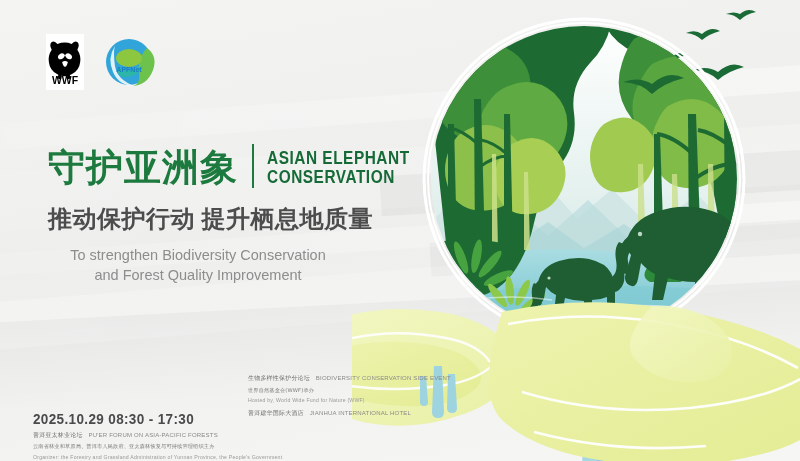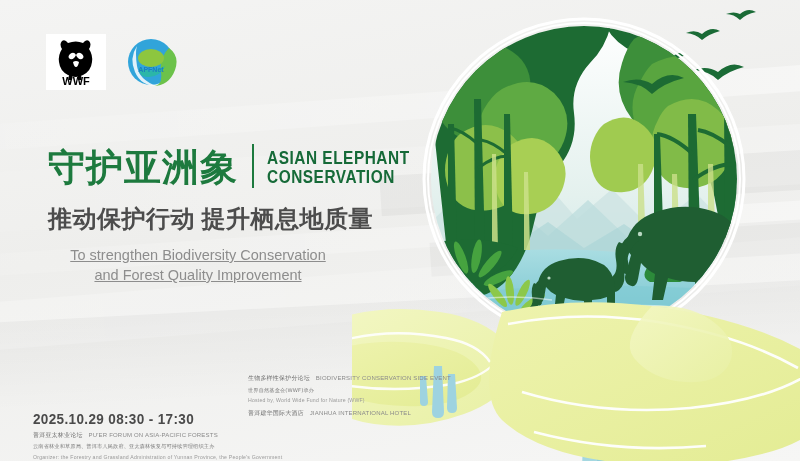--- a/index.html
+++ b/index.html
@@ -25,21 +25,21 @@
        background:linear-gradient(90deg,rgba(255,255,255,.5),rgba(255,255,255,.2));}
   .bgshadow{position:absolute;left:-100px;top:300px;width:1050px;height:90px;
        transform:rotate(-3deg);background:linear-gradient(180deg,rgba(0,0,0,.035),rgba(0,0,0,0));}
   .bgdark{position:absolute;left:380px;top:160px;width:520px;height:40px;
        transform:rotate(-3.6deg);background:rgba(0,0,0,.035);}
   .bgdark2{position:absolute;left:430px;top:228px;width:470px;height:34px;
        transform:rotate(-3.6deg);background:rgba(0,0,0,.03);}
 
   
   #logos{position:absolute;left:46px;top:34px;display:flex;align-items:center;gap:18px;z-index:20;}
-  .wwf-box{width:60px;height:56px;background:#ffffff;display:flex;align-items:center;justify-content:center;}
+  .wwf-box{width:38px;height:56px;background:#ffffff;display:flex;align-items:center;justify-content:center;}
   .apf-box{width:54px;height:54px;display:flex;align-items:center;justify-content:center;}
 
   
   #textblock{position:absolute;left:48px;top:140px;z-index:25;}
   .title-row{display:flex;align-items:flex-end;}
   .cn-title{
     font-family:"DejaVu Sans","Liberation Sans",sans-serif;
     font-size:37px;font-weight:bold;color:#1d7a3e;letter-spacing:1px;line-height:1.08;
   }
   .divider{width:2px;height:44px;background:#1d7a3e;margin:4px 13px 0 14px;}
@@ -48,21 +48,21 @@
     letter-spacing:.6px;padding-top:3px;
     font-family:"Liberation Sans",sans-serif;
     transform:scaleX(.88);transform-origin:left top;
   }
   .cn-sub{
     font-family:Liberation Serif, serif;
     font-size:24px;font-weight:bold;color:#4c4c4c;letter-spacing:.5px;margin-top:15px;
   }
   .en-sub{
     margin-top:10px;color:#8d8d8d;font-size:14.5px;line-height:1.38;
-    font-family:"Liberation Sans",sans-serif;text-align:center;width:300px;text-decoration:underline;
+    font-family:"Liberation Sans",sans-serif;text-align:center;width:300px;
   }
 
   
   #footer{position:absolute;left:0;top:366px;width:800px;z-index:25;}
   .foot-left{position:absolute;left:33px;top:0;margin-top:44px;}
   .foot-right{position:absolute;left:248px;top:8px;}
   .date{
     font-family:"Liberation Sans",sans-serif;
     font-size:15px;font-weight:bold;color:#4a4a4a;letter-spacing:.4px;
     transform:scaleX(.9);transform-origin:left center;white-space:nowrap;

